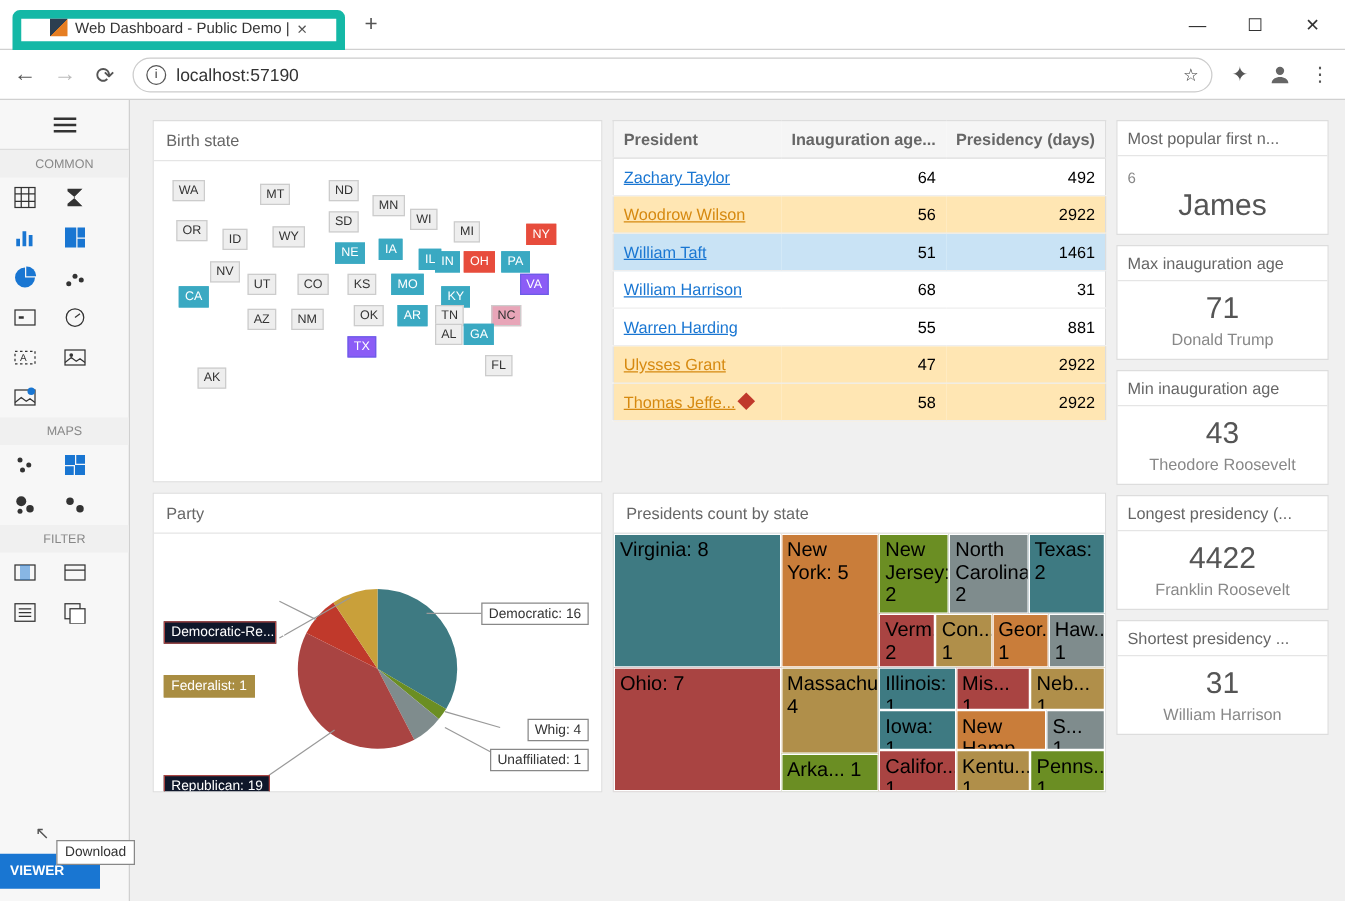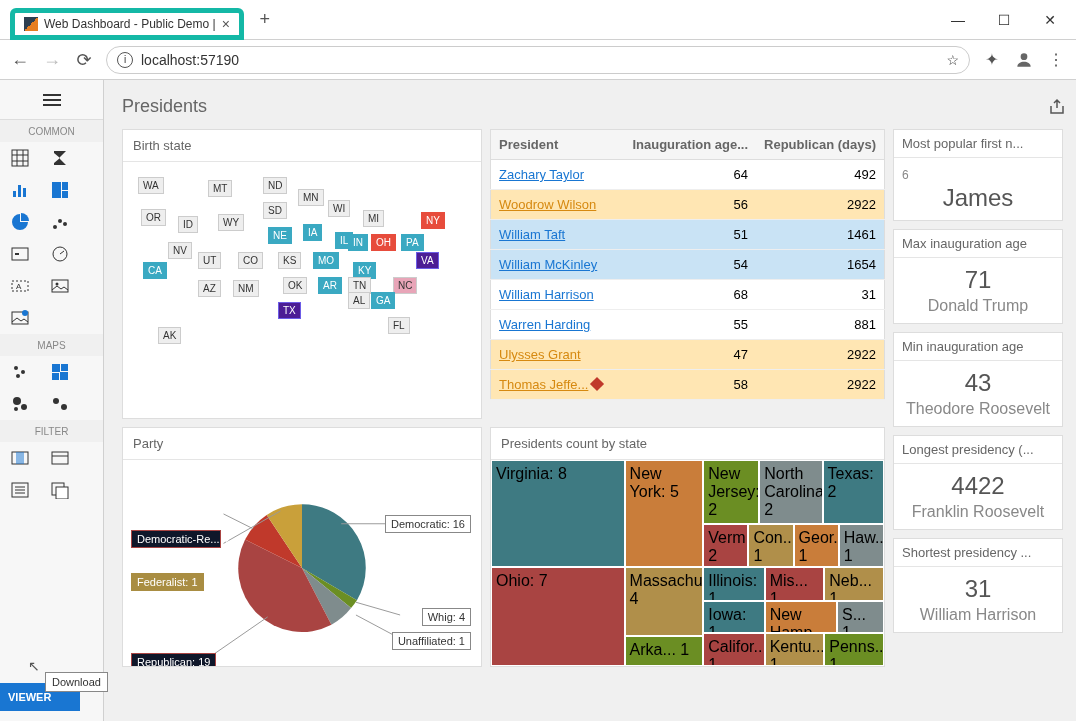--- a/index.html
+++ b/index.html
@@ -1,18 +1,18 @@
 <!DOCTYPE html>
 <html><head>
 <meta charset="utf-8">
 <style>
 *{box-sizing:border-box;margin:0;padding:0;font-family:"Segoe UI",Arial,sans-serif}
 body{width:1076px;height:721px;background:#fff;overflow:hidden;position:relative}
 .tb{height:40px;background:#fff;display:flex;align-items:center;border-bottom:1px solid #d0d0d0}
-.tab{display:flex;align-items:center;height:32px;background:#fff;border:5px solid #14b8a6;border-radius:6px 6px 0 0;margin-left:10px;margin-top:8px;padding:0 9px;font-size:12px;color:#333;gap:6px}
+.tab{display:flex;align-items:flex-start;height:32px;background:#fff;border:7px solid #14b8a6;border-radius:6px 6px 0 0;margin-left:10px;margin-top:8px;padding:0 23px;font-size:12px;color:#333;gap:6px}
 .tab .favicon{width:14px;height:14px;background:linear-gradient(135deg,#2c3e50 50%,#e67e22 50%)}
 .tab .close{font-size:14px;color:#555;cursor:pointer}
 .newtab{width:26px;height:26px;display:flex;align-items:center;justify-content:center;font-size:18px;color:#555;margin-left:8px;cursor:pointer}
 .winctl{margin-left:auto;display:flex;gap:2px;padding-right:4px}
 .winctl div{width:44px;height:32px;display:flex;align-items:center;justify-content:center;font-size:14px;color:#333;cursor:pointer}
 .ab{height:40px;display:flex;align-items:center;padding:0 10px;gap:12px;border-bottom:1px solid #d0d0d0}
 .navbtn{width:20px;height:20px;display:flex;align-items:center;justify-content:center;color:#555;cursor:pointer;font-size:18px}
 .url{flex:1;display:flex;align-items:center;height:28px;border:1px solid #ccc;border-radius:14px;padding:0 10px;font-size:14px;color:#333;gap:8px}
 .url .info{width:16px;height:16px;border:1px solid #555;border-radius:50%;display:flex;align-items:center;justify-content:center;font-size:10px}
 .abicon{width:20px;height:20px;display:flex;align-items:center;justify-content:center;color:#555;cursor:pointer;font-size:16px}
@@ -45,33 +45,33 @@
 .tbl td:first-child a{color:#1976d2;text-decoration:underline;cursor:pointer}
 .tbl tr.hl td{background:#ffe6b3}
 .tbl tr.hl td:first-child a{color:#d68910}
 .tbl tr.bl td{background:#c9e3f5}
 .diamond{display:inline-block;width:10px;height:10px;background:#c0392b;transform:rotate(45deg);margin-left:4px}
 .cards{grid-column:3;grid-row:1/3;display:flex;flex-direction:column;gap:8px}
 .kpi{background:#fff;border:1px solid #ddd;display:flex;flex-direction:column}
 .kpi .ct{padding:6px 8px}
 .kpi .kb{padding:8px;text-align:center}
 .kpi .kv{font-size:24px;color:#555}
-.kpi .ks{font-size:16px;color:#888;margin-top:3px}
+.kpi .ks{font-size:13px;color:#888;margin-top:3px}
 .kpi .k6{font-size:12px;color:#888;text-align:left;padding:2px 0}
 .pie{grid-column:1;grid-row:2}
 .tree{grid-column:2;grid-row:2}
 .piewrap{position:relative;height:100%}
 .pielbl{position:absolute;background:#fff;border:1px solid #888;padding:2px 5px;font-size:11px;color:#333;white-space:nowrap}
 .pielbl.r{background:#0f172a;color:#fff;border-color:#a94442}
 .pielbl.f{background:#a98d42;color:#fff;border-color:#a98d42}
 .tc{padding:4px;overflow:hidden;border:1px solid #fff}
 .mapwrap{position:relative;height:100%;padding:10px}
 .st{position:absolute;font-size:10px;color:#333;background:#eee;border:1px solid #ccc;padding:2px 4px}
 .st.teal{background:#3aa9c2;color:#fff;border-color:#3aa9c2}
-.st.blue{background:#4c1d95;color:#fff;border-color:#6c5ce7}
+.st.blue{background:#8b5cf6;color:#fff;border-color:#6c5ce7}
 .st.red{background:#e74c3c;color:#fff;border-color:#e74c3c}
 .st.pink{background:#e8a5b8}
 </style>
 </head>
 <body>
 
 <div class="tb">
   <div class="tab">
     <span class="favicon"></span>
     <span>Web Dashboard - Public Demo |</span>
@@ -240,26 +240,20 @@
           </svg>
         </div>
 
     </div>
     <div class="cursor">↖</div>
     <div class="tooltip">Download</div>
     <div class="viewer">VIEWER</div>
   </div>
 
   <div class="main">
-    <div class="ph">
-      <h1>Presidents</h1>
-      <svg class="share" viewBox="0 0 18 18">
-          <path d="M3 8v7h12V8M9 2v8M6 5l3-3 3 3" fill="none" stroke="#555" stroke-width="1.5"></path>
-        </svg>
-    </div>
 
     <div class="grid">
       <div class="card map">
         <div class="ct">Birth state</div>
         <div class="cb mapwrap">
           <div class="st" style="left:15px;top:15px">WA</div>
             <div class="st" style="left:85px;top:18px">MT</div>
             <div class="st" style="left:140px;top:15px">ND</div>
             <div class="st" style="left:175px;top:27px">MN</div>
           <div class="st" style="left:18px;top:47px">OR</div>
@@ -296,43 +290,38 @@
           <div class="st" style="left:35px;top:165px">AK</div>
         </div>
       </div>
 
       <div class="tbl">
         <table>
           <thead>
               <tr>
             <th style="width:140px">President</th>
             <th style="width:130px">Inauguration age...</th>
-            <th>Republican (days)</th>
+            <th>Presidency (days)</th>
           </tr>
             </thead>
           <tbody id="tbody">
               <tr>
                 <td><a>Zachary Taylor</a></td>
                 <td>64</td>
                 <td>492</td>
               </tr>
               <tr class="hl">
                 <td><a>Woodrow Wilson</a></td>
                 <td>56</td>
                 <td>2922</td>
               </tr>
               <tr class="bl">
                 <td><a>William Taft</a></td>
                 <td>51</td>
                 <td>1461</td>
-              </tr>
-              <tr class="bl">
-                <td><a>William McKinley</a></td>
-                <td>54</td>
-                <td>1654</td>
               </tr>
               <tr>
                 <td><a>William Harrison</a></td>
                 <td>68</td>
                 <td>31</td>
               </tr>
               <tr>
                 <td><a>Warren Harding</a></td>
                 <td>55</td>
                 <td>881</td>

